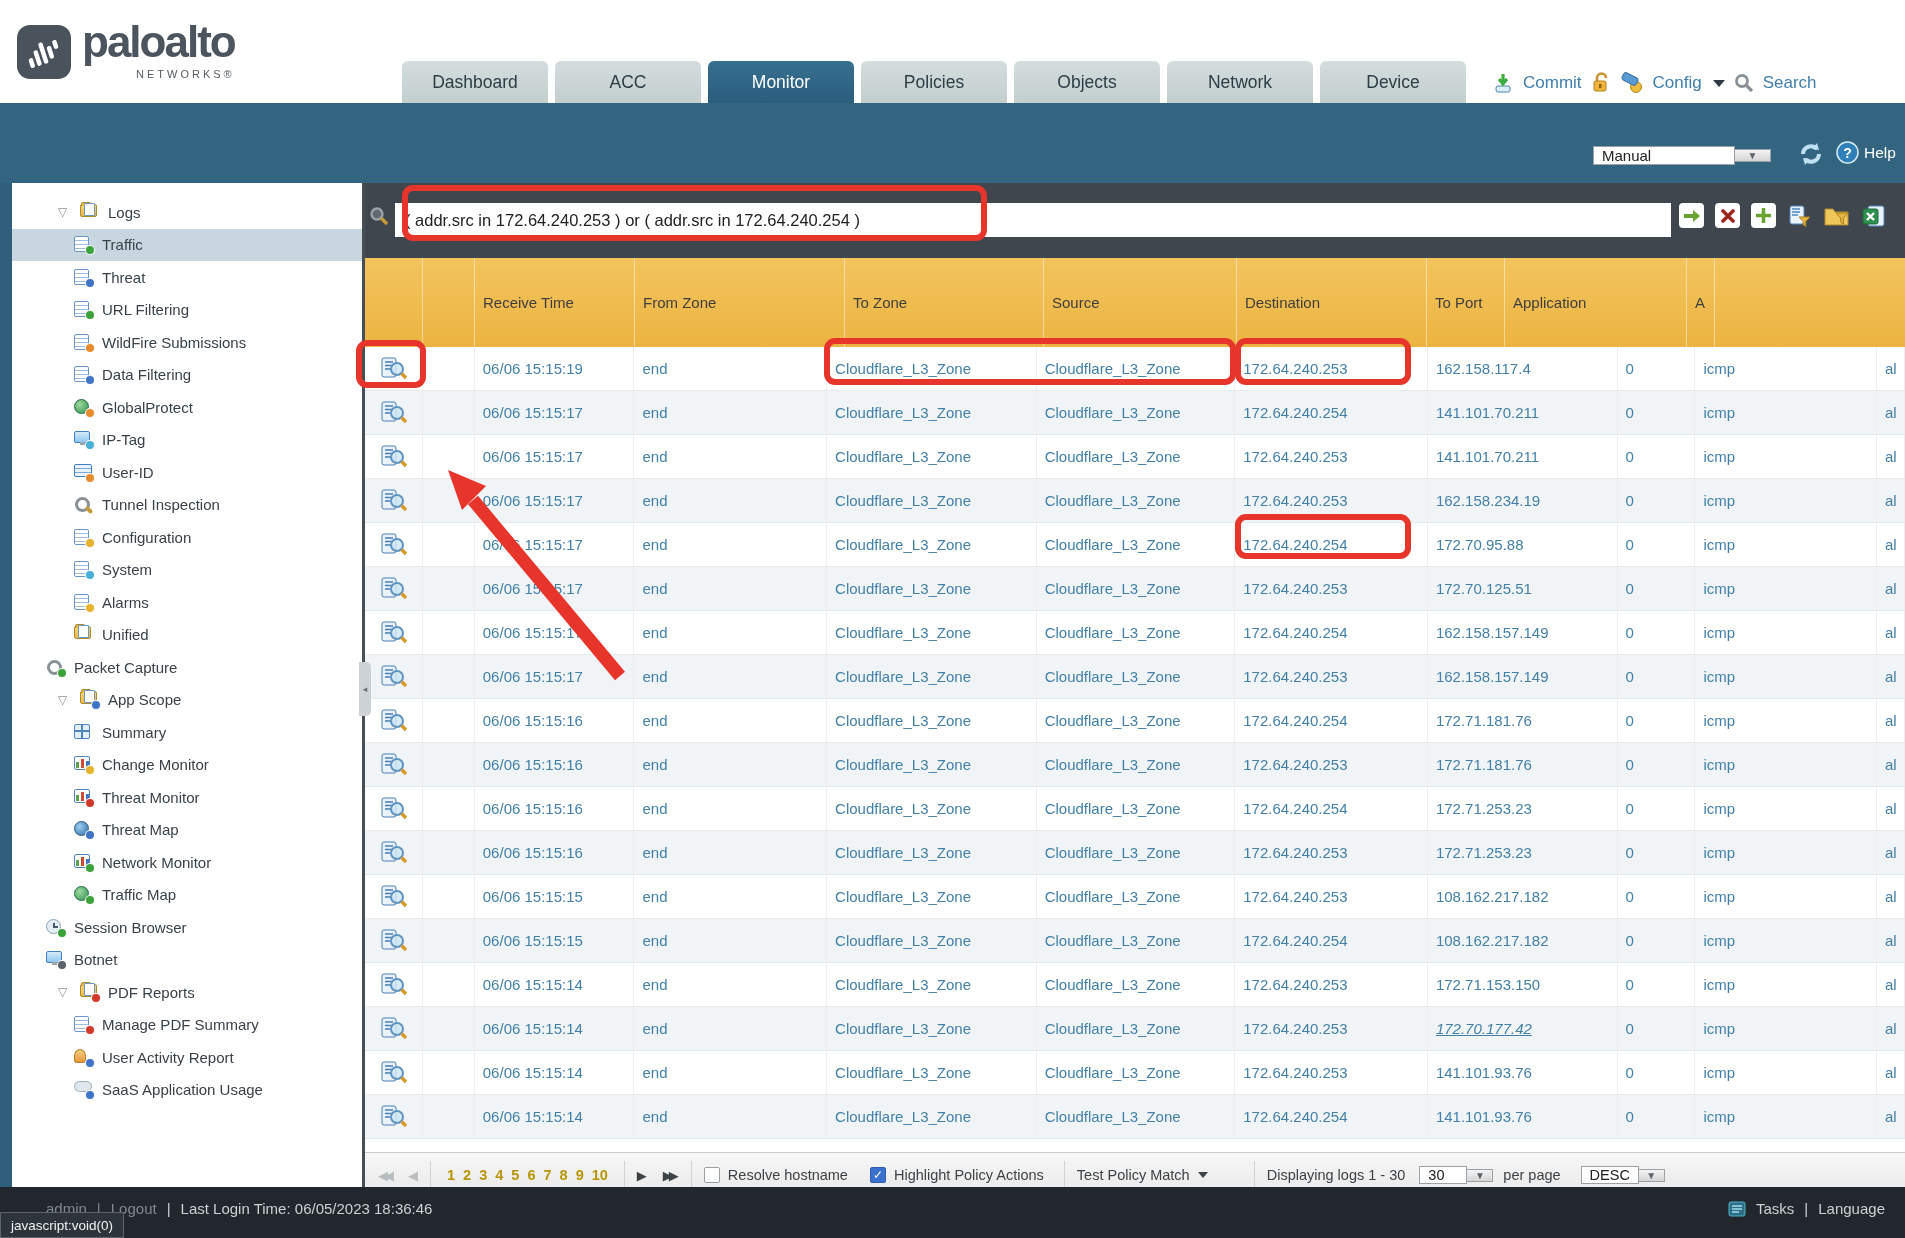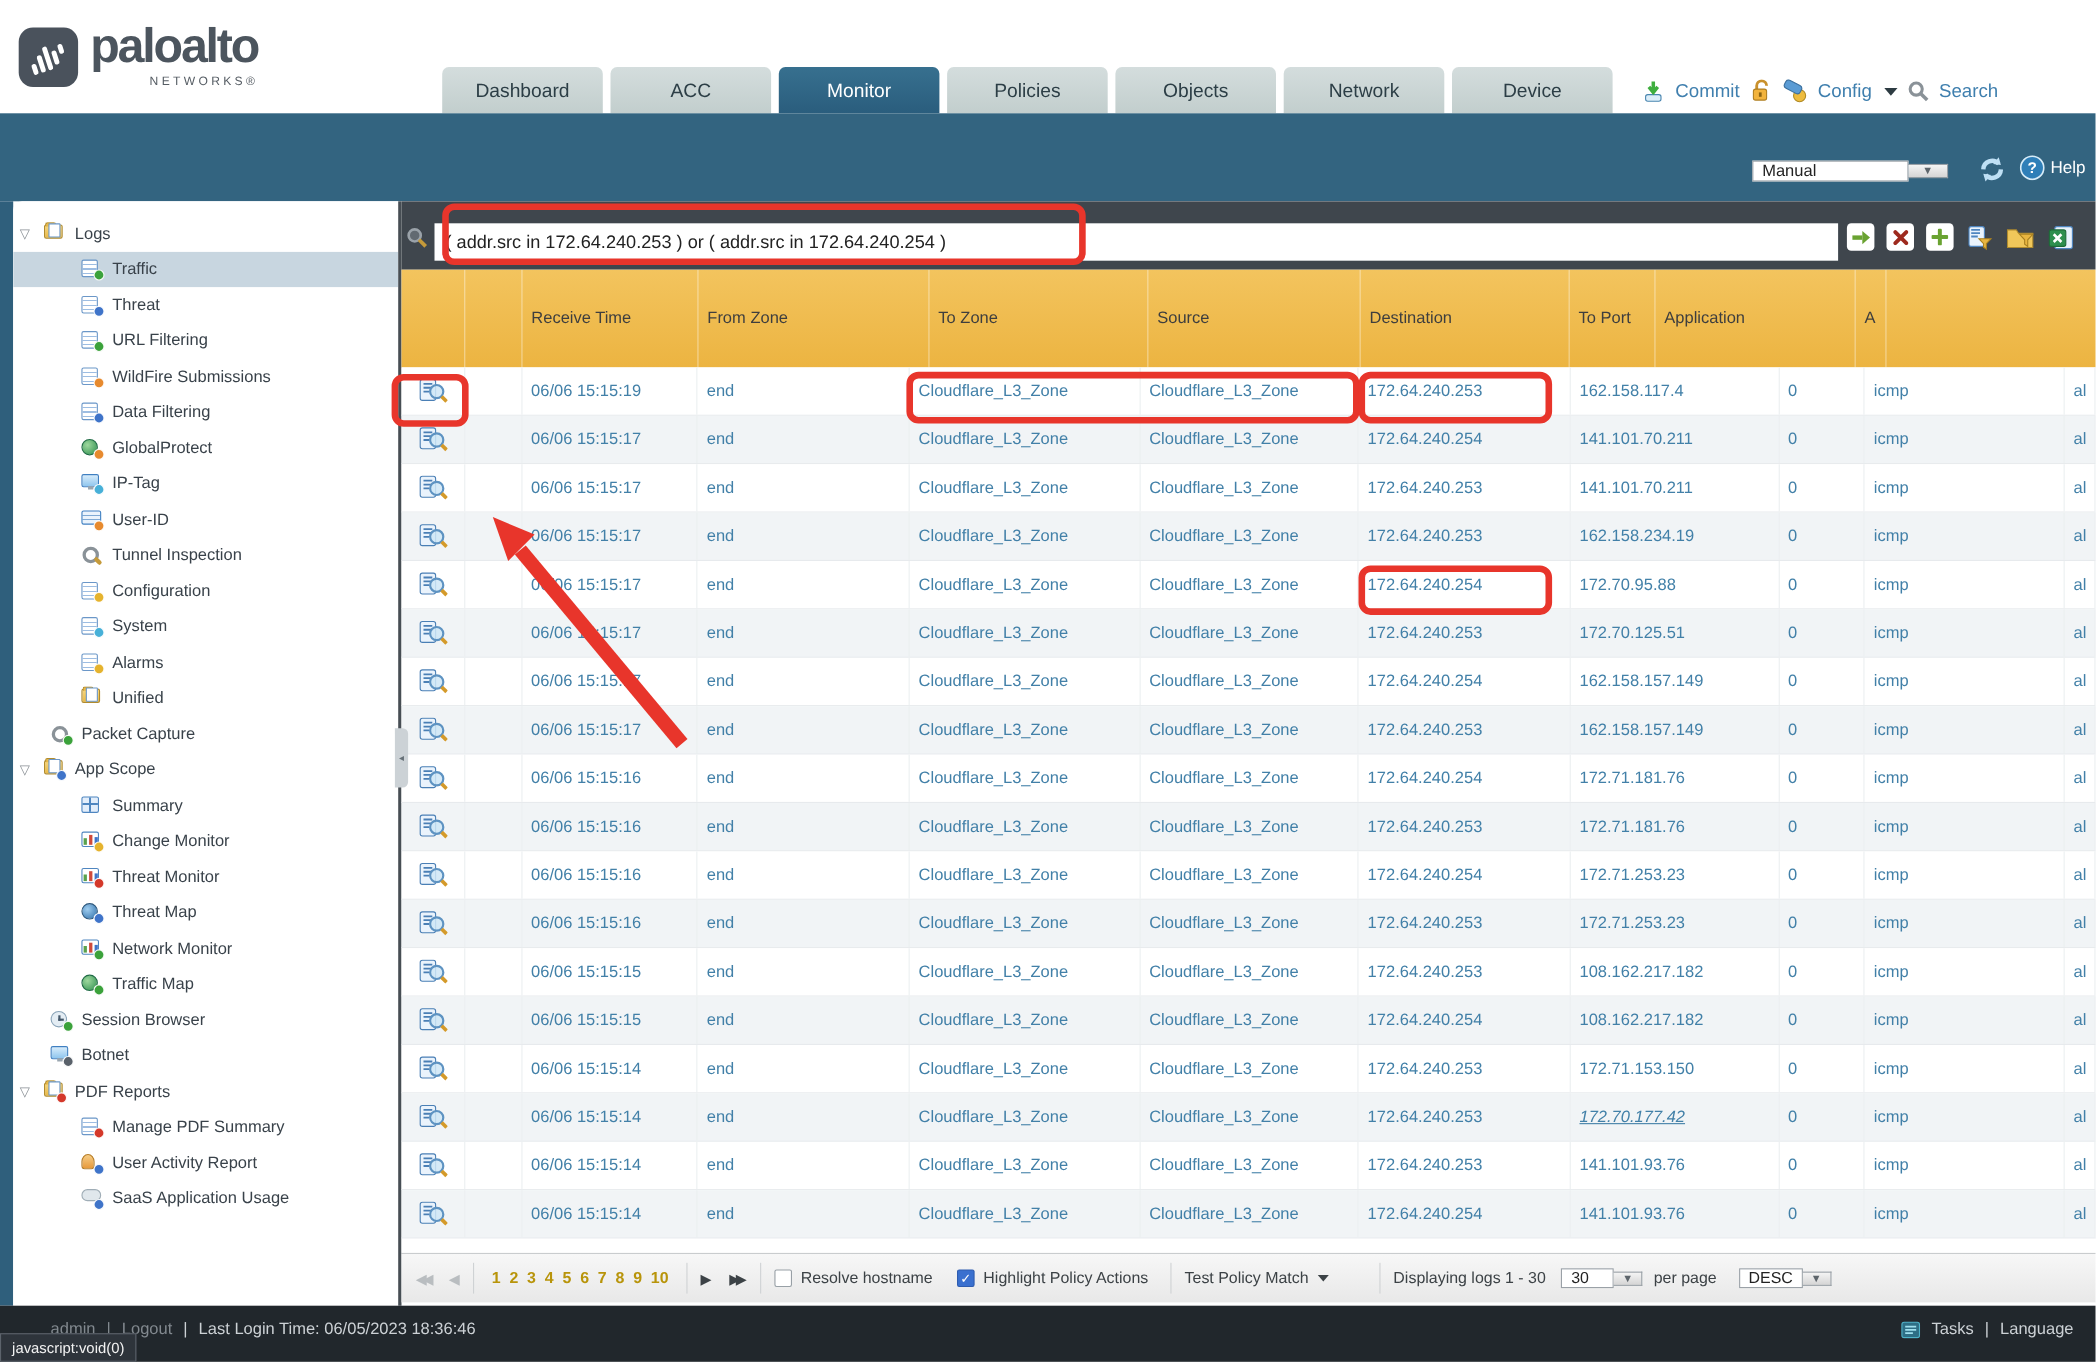--- a/index.html
+++ b/index.html
@@ -34,21 +34,21 @@
   .mode-sel .sel-box { width:142px; }
   .band-ico { position:absolute; top:38px; cursor:pointer; }
   .help-wrap { position:absolute; left:1836px; top:38px; display:flex; align-items:center; gap:5px; color:#fff; font-size:15.5px; cursor:pointer; }
 
   
   .left-strip { position:absolute; left:0; top:183px; width:12px; height:1004px; background:#2f5f7c; }
   .sidebar { position:absolute; left:12px; top:183px; width:350px; height:1004px; background:#fff; border-top-left-radius:8px; overflow:hidden; }
   .titem { display:flex; align-items:center; height:32.5px; font-size:15px; color:#39424a; cursor:pointer; white-space:nowrap; }
   .titem.sel { background:#c8d6e0; }
   .titem .lbl { margin-left:8px; }
-  .titem.lv0e { padding-left:6px; }
+  .titem.lv0e { padding-left:6px;margin-left:40px; }
   .titem.lv0 { padding-left:28px; }
   .titem.lv1 { padding-left:56px; }
   .exp { width:16px; color:#8b9196; font-size:12px; }
   .exp::before { content:"▽"; }
   .tree-pad { height:13px; }
 
   
   .ti { position:relative; width:20px; height:17px; flex:0 0 auto; margin-left:6px; }
   .ti .base { position:absolute; left:0; top:0; }
   .b-doc { width:15px; height:16px; background:#fff; border:1px solid #6b97c8; border-radius:2px;
@@ -74,21 +74,21 @@
   .b-clock::before { content:""; position:absolute; left:6px; top:3px; width:2px; height:5px; background:#44586a; }
   .b-clock::after { content:""; position:absolute; left:6px; top:6px; width:5px; height:2px; background:#44586a; }
   .b-cloud { width:18px; height:11px; top:3px; background:#e0e7ec; border:1px solid #9fadb6; border-radius:8px; }
   .b-person { width:12px; height:14px; left:2px; top:1px; background:linear-gradient(#f6cd86,#e79a3c); border:1px solid #b67c25; border-radius:50% 50% 25% 25%; }
   .bd { position:absolute; right:-1px; bottom:-2px; width:10px; height:10px; border-radius:50%; border:1px solid rgba(255,255,255,.95); }
   .bd.g{background:#3ba23b}.bd.r{background:#d4382a}.bd.b{background:#3f74c9}.bd.o{background:#e78a2e}
   .bd.y{background:#e5b32e}.bd.k{background:#59616a}.bd.c{background:#47b0d8}
 
   
   .content { position:absolute; left:362px; top:183px; width:1543px; height:1004px; border-left:3px solid #474e54; background:#fff; }
-  .filterbar { position:relative; height:62px; background:#3f464d; }
+  .filterbar { position:relative; height:75px; background:#3f464d; }
   .filter-input { position:absolute; left:30px; top:20px; width:1276px; height:34px; border:0; background:#fff; font-size:16.5px; font-family:"Liberation Sans",sans-serif; color:#222; padding:0 10px; }
   .fmag { position:absolute; left:4px; top:23px; }
   .filter-actions { position:absolute; left:1314px; top:20px; display:flex; gap:11px; align-items:center; }
   .fbtn { width:25px; height:25px; background:#fff; border-radius:4px; display:flex; align-items:center; justify-content:center; cursor:pointer; }
   .fico { width:26px; height:25px; display:flex; align-items:center; justify-content:center; cursor:pointer; }
 
   .header-row { display:flex; height:89px; background:linear-gradient(#f3c45e,#ecb441); }
   .hcell { display:flex; align-items:center; padding-left:8px; font-size:15px; color:#3e3e3e; border-right:1px solid rgba(255,255,255,.45); overflow:hidden; white-space:nowrap; }
 
   .trow { display:flex; height:44px; align-items:center; border-bottom:1px solid #e7eaed; font-size:15px; color:#4280a8; background:#fff; }

